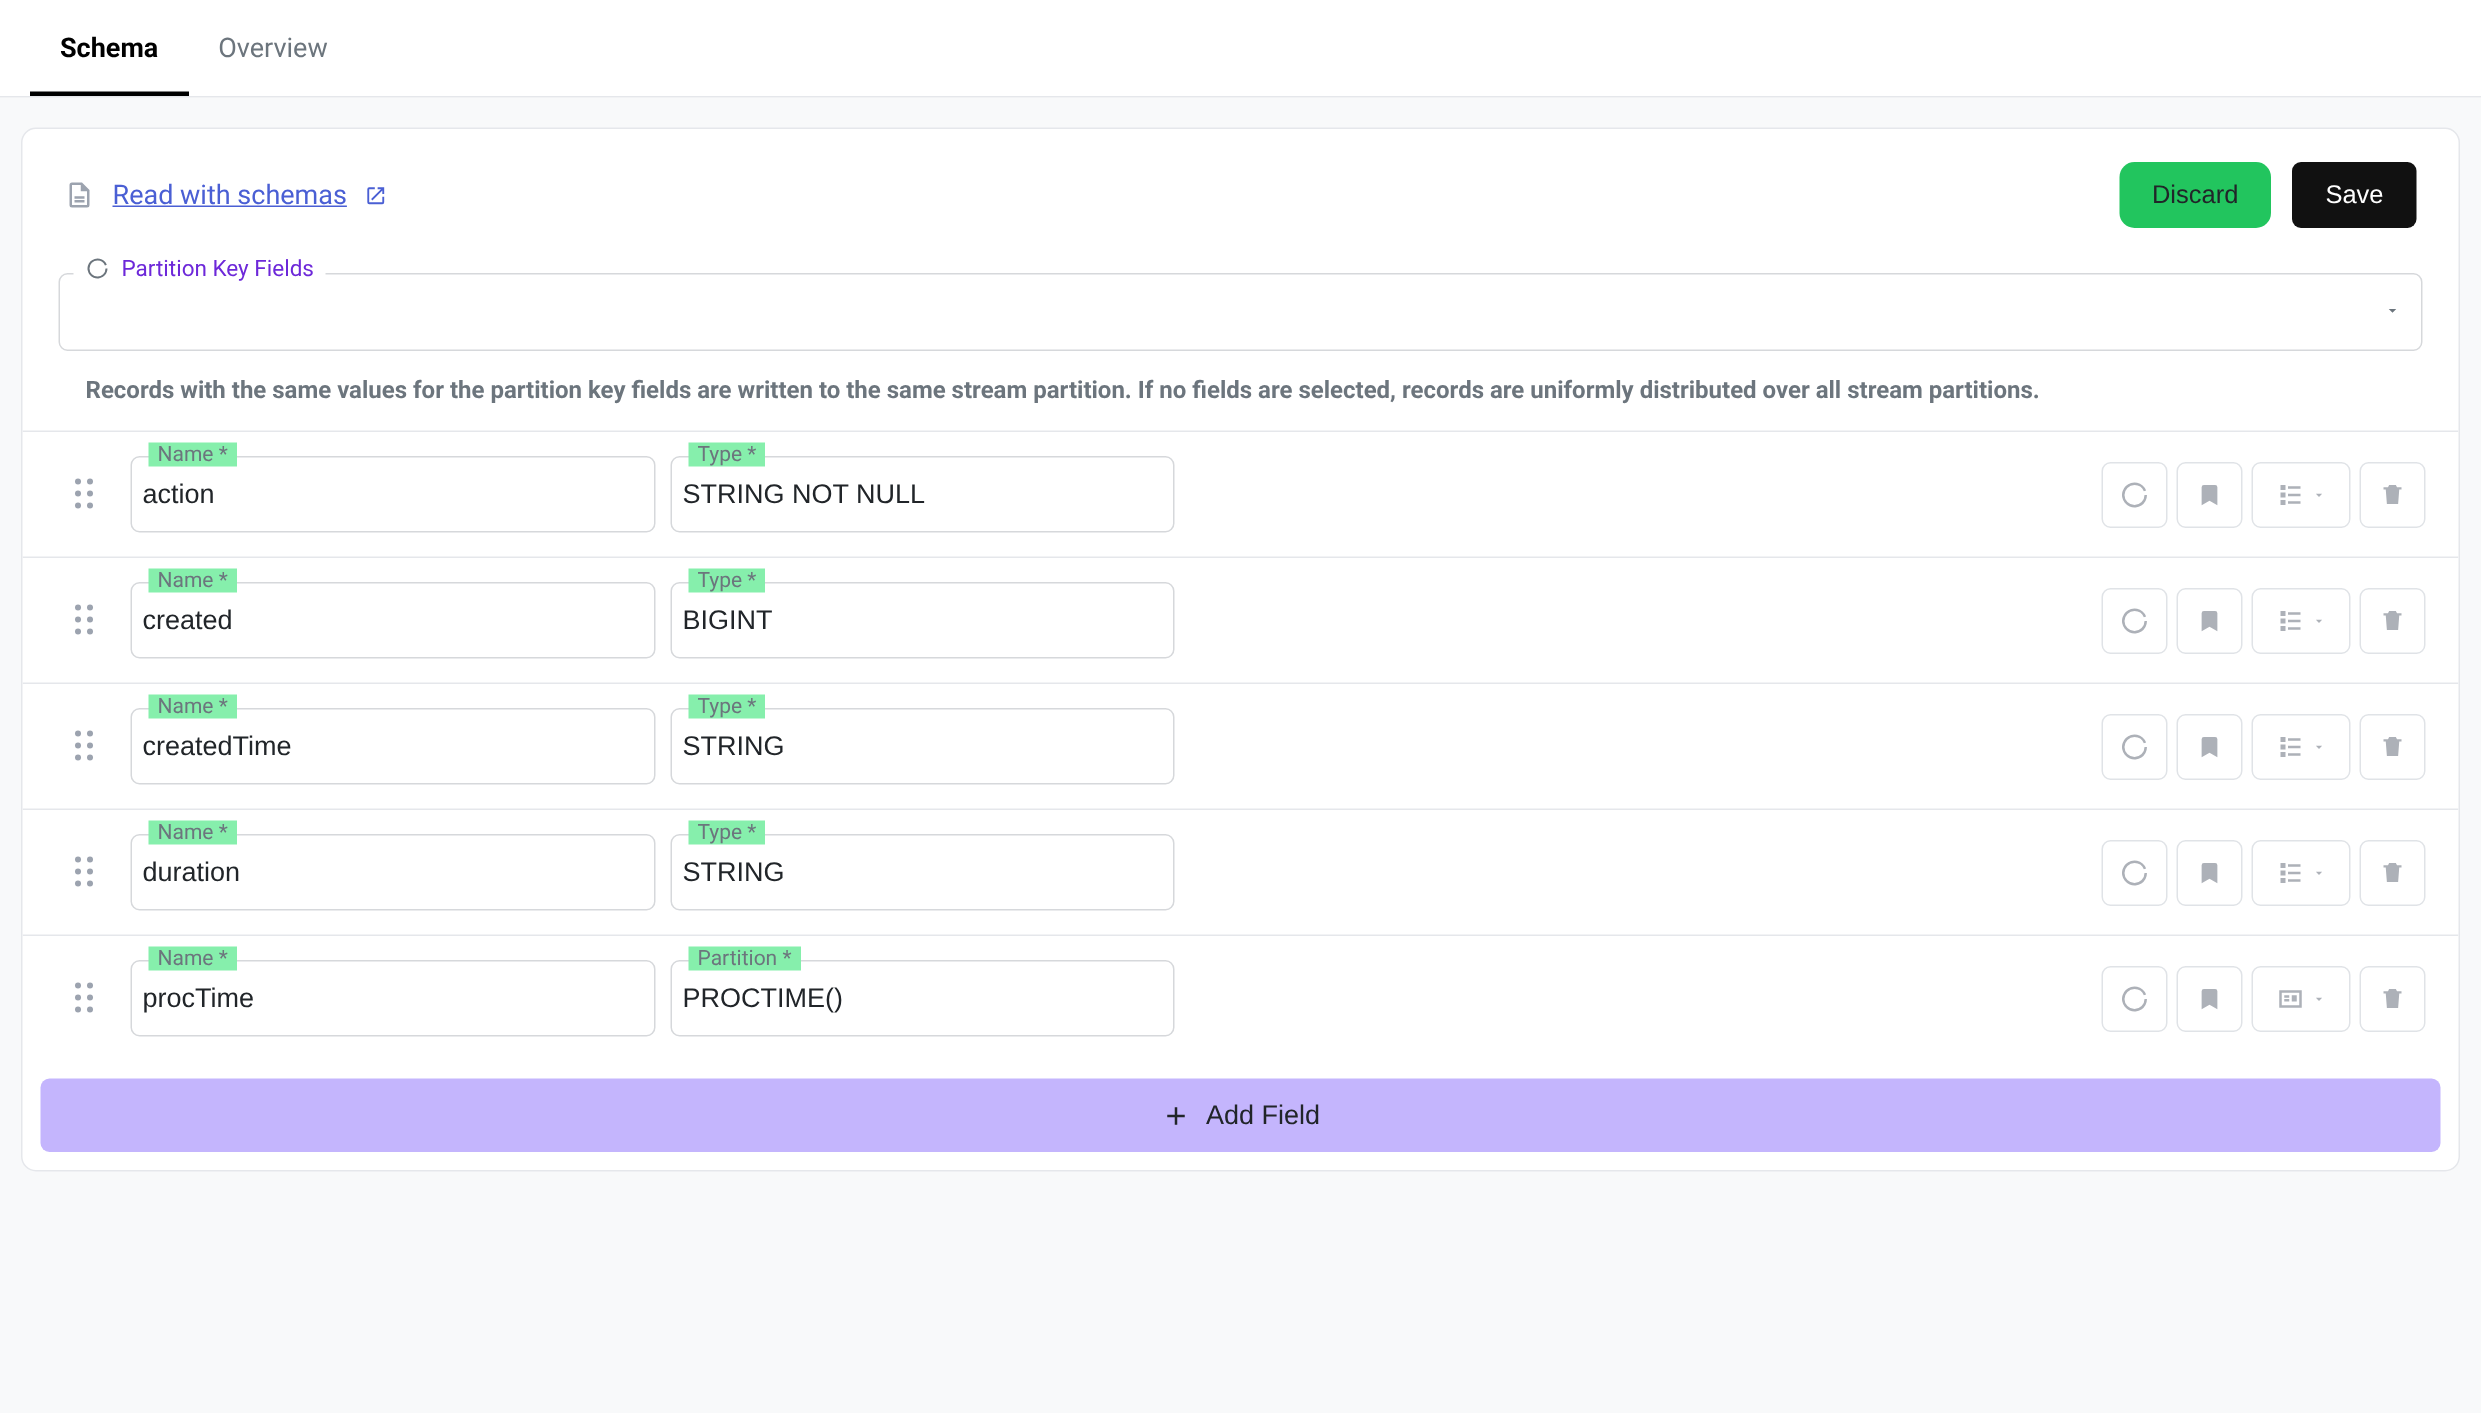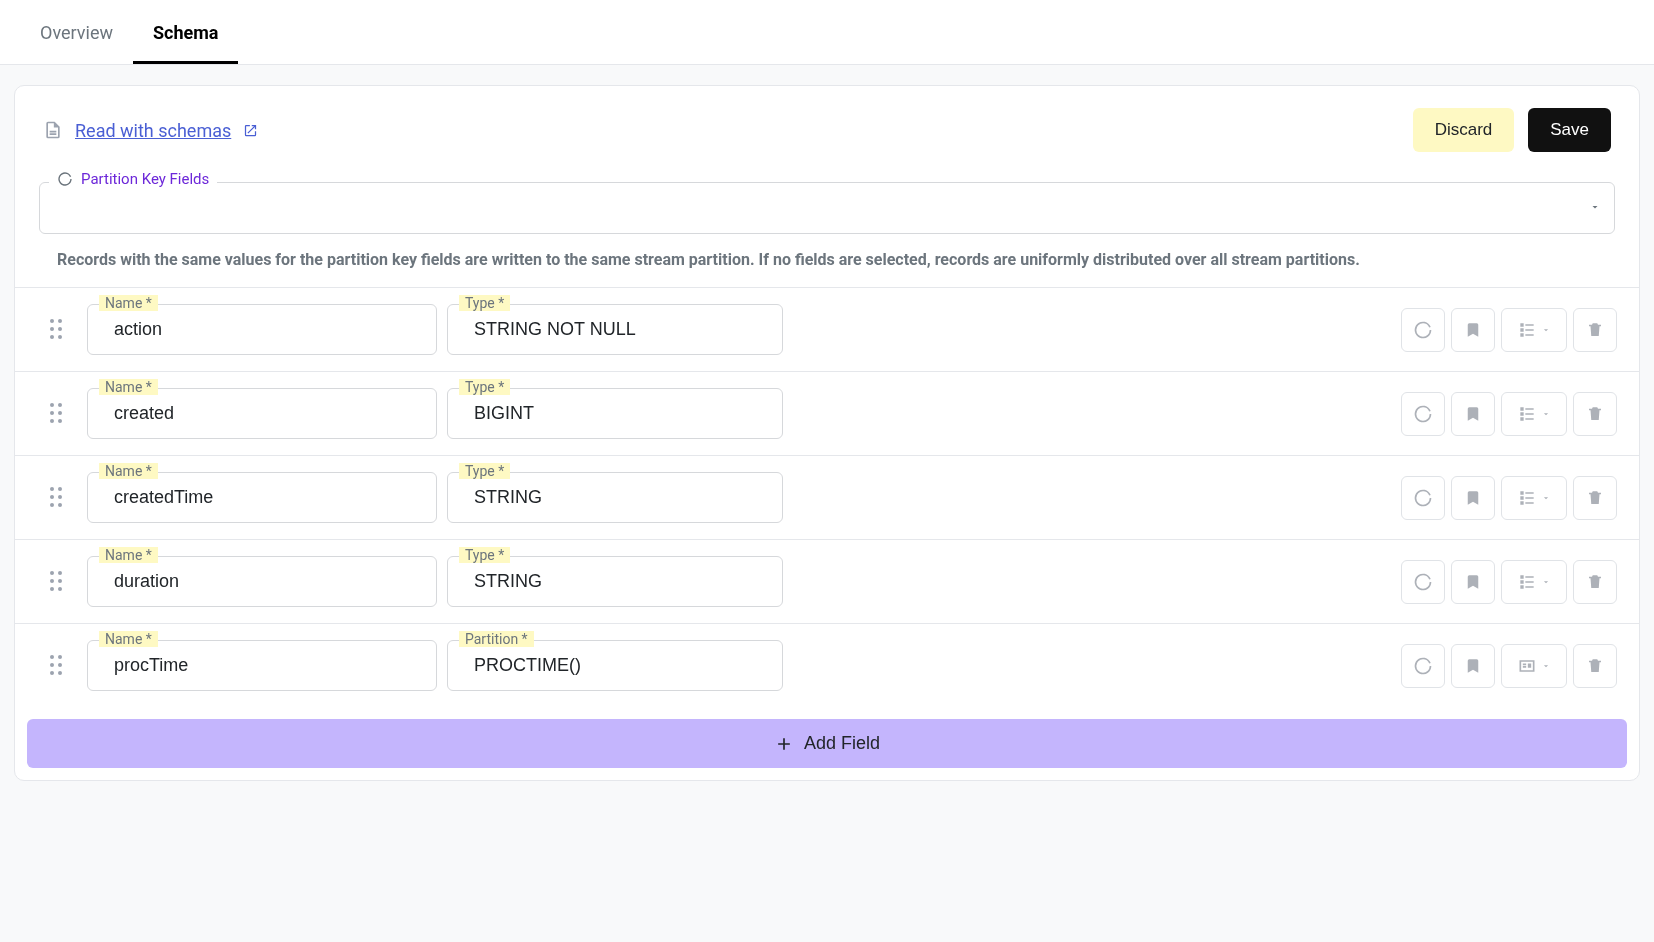--- a/index.html
+++ b/index.html
@@ -73,22 +73,23 @@
 
     .btn {
       padding: 12px 22px;
       font-size: 17px;
       border-radius: 6px;
       cursor: pointer;
       border: none;
     }
 
     .btn-ghost {
-      background: #fef9c3;
+      background: #22c55e;
       color: #212529;
+      border-radius: 10px;
     }
 
     .btn-primary {
       background: #111;
       color: #fff;
     }
 
     .fieldset-wrap {
       padding: 0 24px;
       position: relative;
@@ -170,31 +171,31 @@
       flex-shrink: 0;
     }
 
     .input-group.name-col { width: 350px; }
     .input-group.type-col { width: 336px; }
 
     .input-label {
       position: absolute;
       top: -9px;
       left: 12px;
-      background: #fef9c3;
+      background: #86efac;
       padding: 0 6px;
       font-size: 14px;
       color: #6c757d;
     }
 
     .field-input {
       width: 100%;
       border: 1px solid #d6d8db;
       border-radius: 6px;
-      padding: 14px 26px;
+      padding: 14px 7px;
       font-size: 18px;
       color: #212529;
     }
 
     .spacer { flex: 1; }
 
     .icon-btn-group {
       display: flex;
       gap: 6px;
     }
@@ -249,22 +250,22 @@
     }
     .drag-dots span {
       width: 4px; height: 4px; background: #9ca3af; border-radius: 50%;
     }
 
   </style>
 </head>
 <body>
 
 <div class="tabs">
+  <div class="tab active">Schema</div>
   <div class="tab">Overview</div>
-  <div class="tab active">Schema</div>
 </div>
 
 <div class="page-container">
   <div class="card">
 
     <div class="card-header">
       <a class="doc-link" href="#">
         <svg class="doc" width="20" height="22" viewBox="0 0 24 24">
             <path d="M14 2H6a2 2 0 0 0-2 2v16a2 2 0 0 0 2 2h12a2 2 0 0 0 2-2V8l-6-6zM6 20V4h7v5h5v11H6zm2-7h8v2H8v-2zm0 3h8v2H8v-2z"></path>
           </svg>

